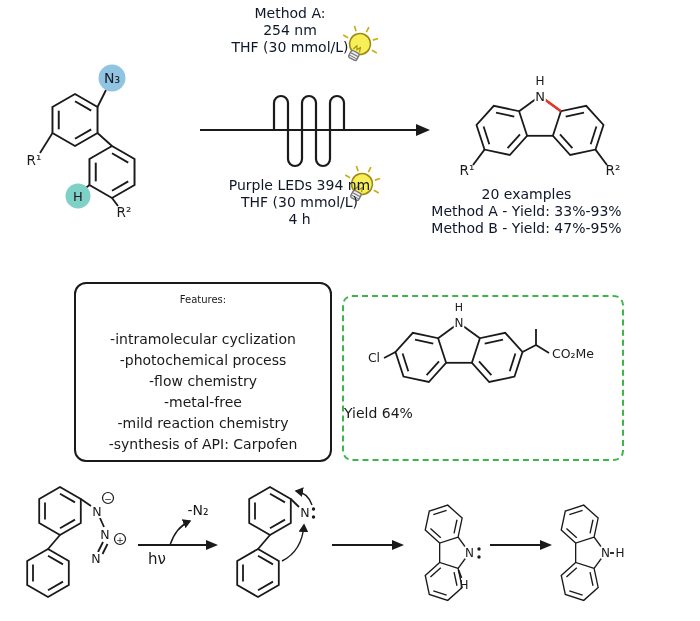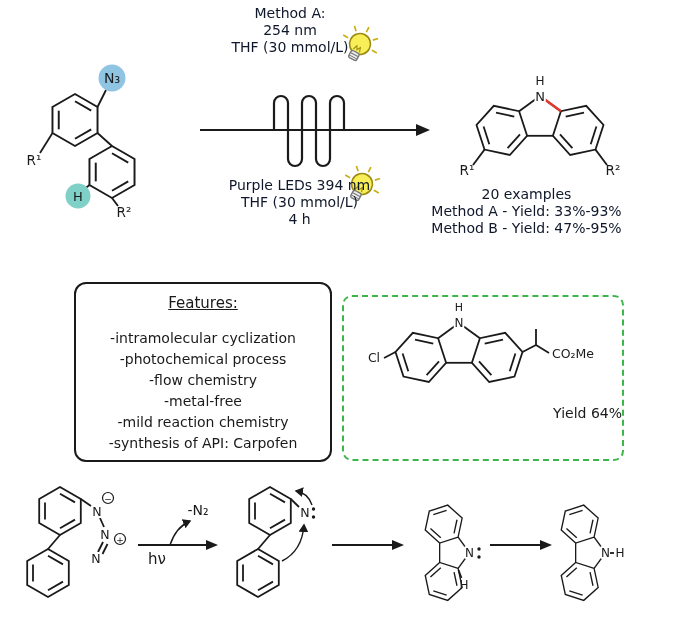--- a/index.html
+++ b/index.html
@@ -11,24 +11,24 @@
   .ring{stroke:#1a1a1a;stroke-width:1.8;fill:none;}
   .bond{stroke:#1a1a1a;stroke-width:1.8;fill:none;}
   .coil{fill:none;stroke:#1a1a1a;stroke-width:2.2;}
   .curve{fill:none;stroke:#1a1a1a;stroke-width:1.4;}
   .arrowline{stroke:#1a1a1a;stroke-width:2;}
   .arrowhead{fill:#1a1a1a;}
   .halo{paint-order:stroke;stroke:#fff;stroke-width:4px;stroke-linejoin:round;fill:#1a1a1a;}
   .chg{fill:#fff;stroke:#1a1a1a;stroke-width:1.2;}
   .dot{fill:#1a1a1a;}
   .features-box{border:2px solid #1a1a1a;border-radius:12px;background:#fff;}
-  .features-title{text-align:center;font-size:15px;margin-top:10px;text-decoration:underline;}
-  .features-list{margin-top:16px;text-align:center;font-size:14px;line-height:21px;}
+  .features-title{text-align:center;font-size:10px;margin-top:10px;}
+  .features-list{margin-top:24px;text-align:center;font-size:14px;line-height:21px;}
   .carpofen-box{border:2px dashed #3cb54a;border-radius:10px;background:#fff;}
-  .caption{text-align:right;font-size:14px;line-height:20px;}
+  .caption{text-align:left;font-size:14px;line-height:20px;}
 </style>
 </head>
 <body>
 
 <div class="page">
 
   <svg class="abs" style="left:0;top:0" width="700" height="265" viewBox="0 0 700 265">
     <defs>
       <g id="benzene" class="ring">
         <polygon points="0,-24 20.8,-12 20.8,12 0,24 -20.8,12 -20.8,-12"></polygon>

